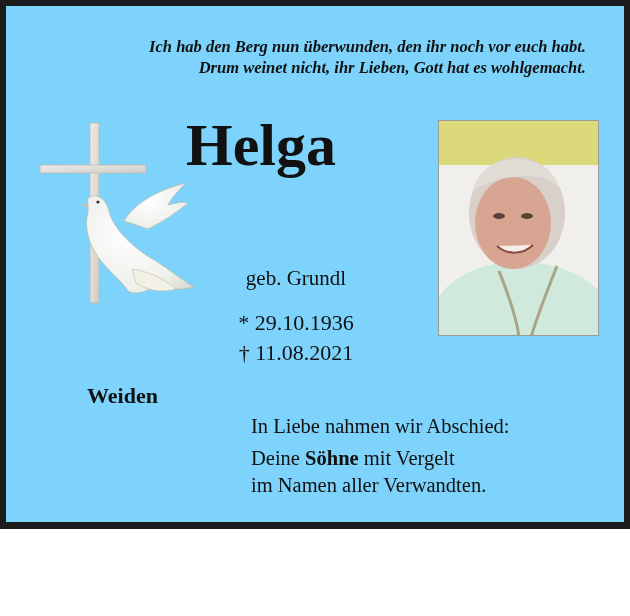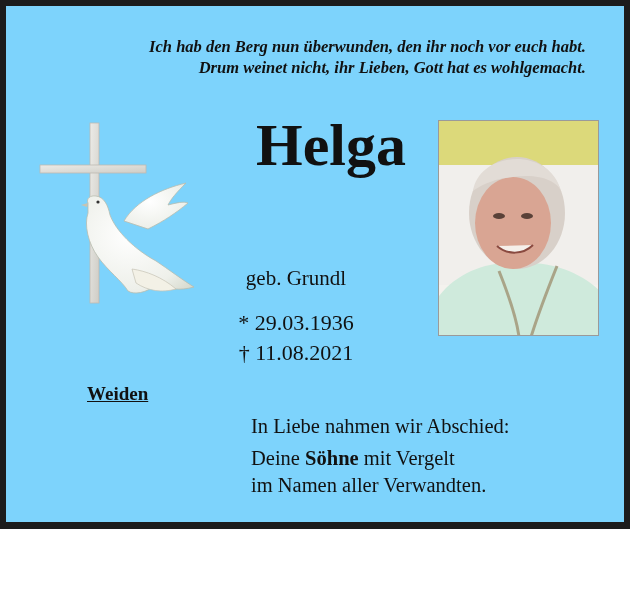--- a/index.html
+++ b/index.html
@@ -9,26 +9,26 @@
       box-sizing: border-box; border: 6px solid #1c1c1c; border-bottom-width: 7px;
       background: #7dd3fc;
     }
     .serif { font-family: "Liberation Serif", "DejaVu Serif", serif; color: #111; }
     .motto {
       position: absolute; right: 38px; top: 30px; text-align: right;
       font-style: italic; font-weight: bold; font-size: 16.5px; line-height: 21px;
     }
     .motto div { white-space: nowrap; }
     .name {
-      position: absolute; left: 180px; width: 220px; text-align: right;
+      position: absolute; left: 180px; width: 220px; text-align: left;
       font-weight: bold; font-size: 60px; line-height: 62px; top: 108px;
     }
     .maiden { position: absolute; left: 180px; width: 220px; text-align: center; top: 260px; font-size: 21px; }
     .dates { position: absolute; left: 180px; width: 220px; text-align: center; top: 302px; font-size: 22px; line-height: 30px; }
-    .place { position: absolute; left: 81px; top: 377px; font-weight: bold; font-size: 19px; text-decoration: underline; }
+    .place { position: absolute; left: 81px; top: 377px; font-weight: bold; font-size: 22px; }
     .mourners { position: absolute; left: 245px; top: 407px; font-size: 20.5px; line-height: 27px; }
     .mourners .gap { height: 5px; }
     .closing { position: absolute; left: 30px; top: 536px; font-size: 20.5px; line-height: 26px; white-space: nowrap; }
     .emblem { position: absolute; left: 30px; top: 115px; width: 165px; height: 185px; }
     .photo {
       position: absolute; left: 432px; top: 114px; width: 161px; height: 216px;
       border: 1px solid #9a9a9a; box-sizing: border-box; overflow: hidden;
     }
   </style>
 </head>
@@ -64,21 +64,21 @@
     </svg>
   </div>
 
   <div class="name serif">
     <div>Helga</div>
   </div>
 
   <div class="maiden serif">geb. Grundl</div>
 
   <div class="dates serif">
-    <div>* 29.03.1936</div>
+    <div>* 29.10.1936</div>
     <div>† 11.08.2021</div>
   </div>
 
   <div class="photo">
     <svg width="161" height="216" viewBox="0 0 161 216" preserveAspectRatio="none">
       <rect x="0" y="0" width="161" height="216" fill="#f4f2ee"></rect>
       <rect x="0" y="0" width="161" height="44" fill="#dcd97a"></rect>
       <rect x="0" y="44" width="161" height="120" fill="#f1efec"></rect>
       <path d="M0 175 C20 150,50 140,80 142 C110 140,140 150,161 170 L161 216 L0 216 Z" fill="#cfeadc"></path>
       <path d="M60 150 C70 175,78 200,80 216 L92 216 C100 190,108 170,118 145" fill="none" stroke="#a9a488" stroke-width="3"></path>

